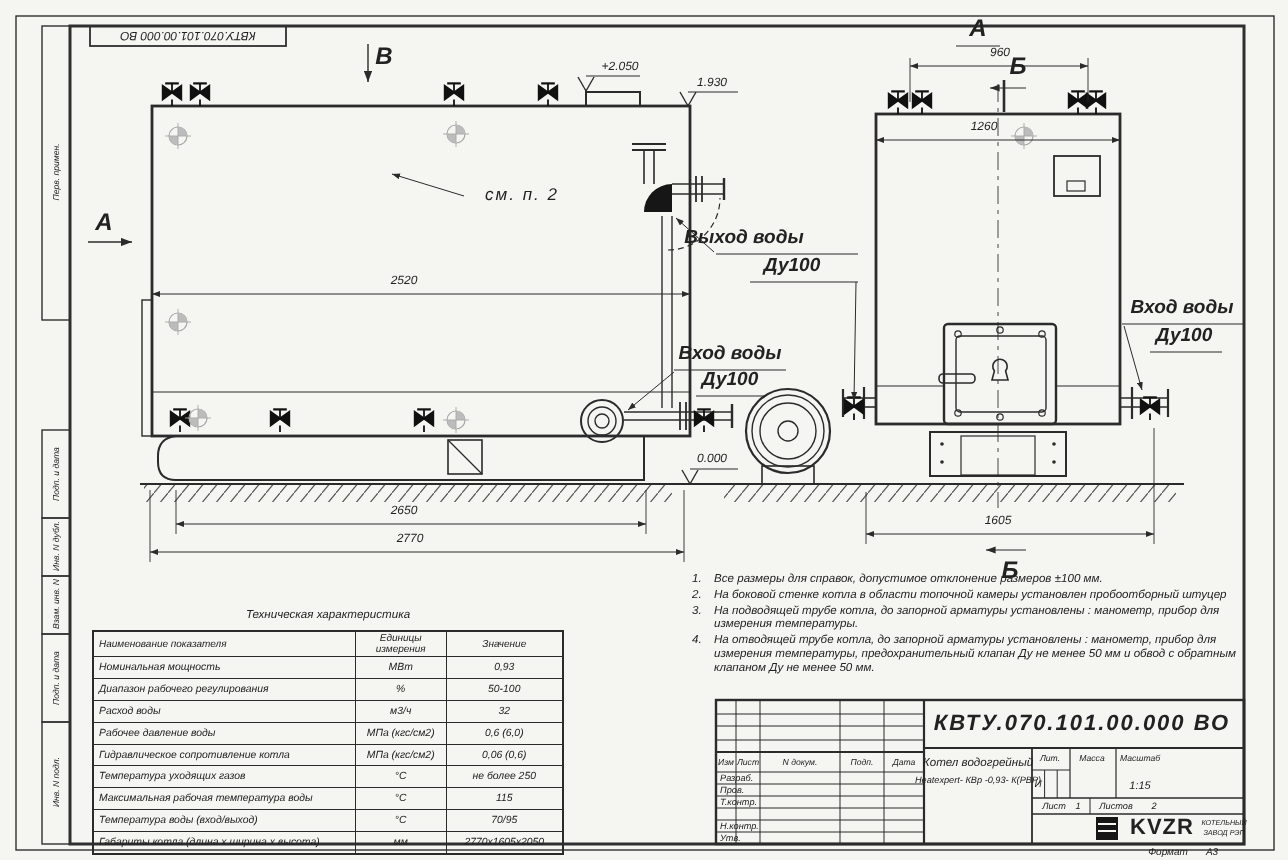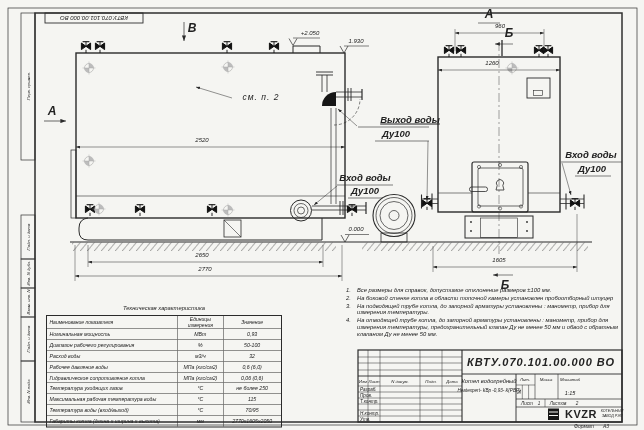--- a/index.html
+++ b/index.html
@@ -294,21 +294,21 @@
 <div class="txt f6" style="left:205px;top:269px;">2770</div>
 <div class="txt f6" style="left:500px;top:26px;">960</div>
 <div class="txt f6" style="left:492px;top:63px;">1260</div>
 <div class="txt f6" style="left:499px;top:260px;">1605</div>
 
 <div class="txt f6" style="left:310px;top:33px;">+2.050</div>
 <div class="txt f6" style="left:356px;top:41px;">1.930</div>
 <div class="txt f6" style="left:356px;top:229px;">0.000</div>
 
 <div class="txt f85" style="left:261px;top:97px;">см. п. 2</div>
-<div class="txt f95" style="left:410px;top:119px;text-decoration:underline;">Выход воды</div>
+<div class="txt f95" style="left:372px;top:119px;">Выход воды</div>
 <div class="txt f95" style="left:396px;top:133px;">Ду100</div>
 <div class="txt f95" style="left:365px;top:177px;">Вход воды</div>
 <div class="txt f95" style="left:365px;top:190px;">Ду100</div>
 <div class="txt f95" style="left:591px;top:154px;">Вход воды</div>
 <div class="txt f95" style="left:592px;top:168px;">Ду100</div>
 
 <div class="tt">
   <div class="ttl">Техническая характеристика</div>
   <div class="grid">
     <div class="row hrow">

